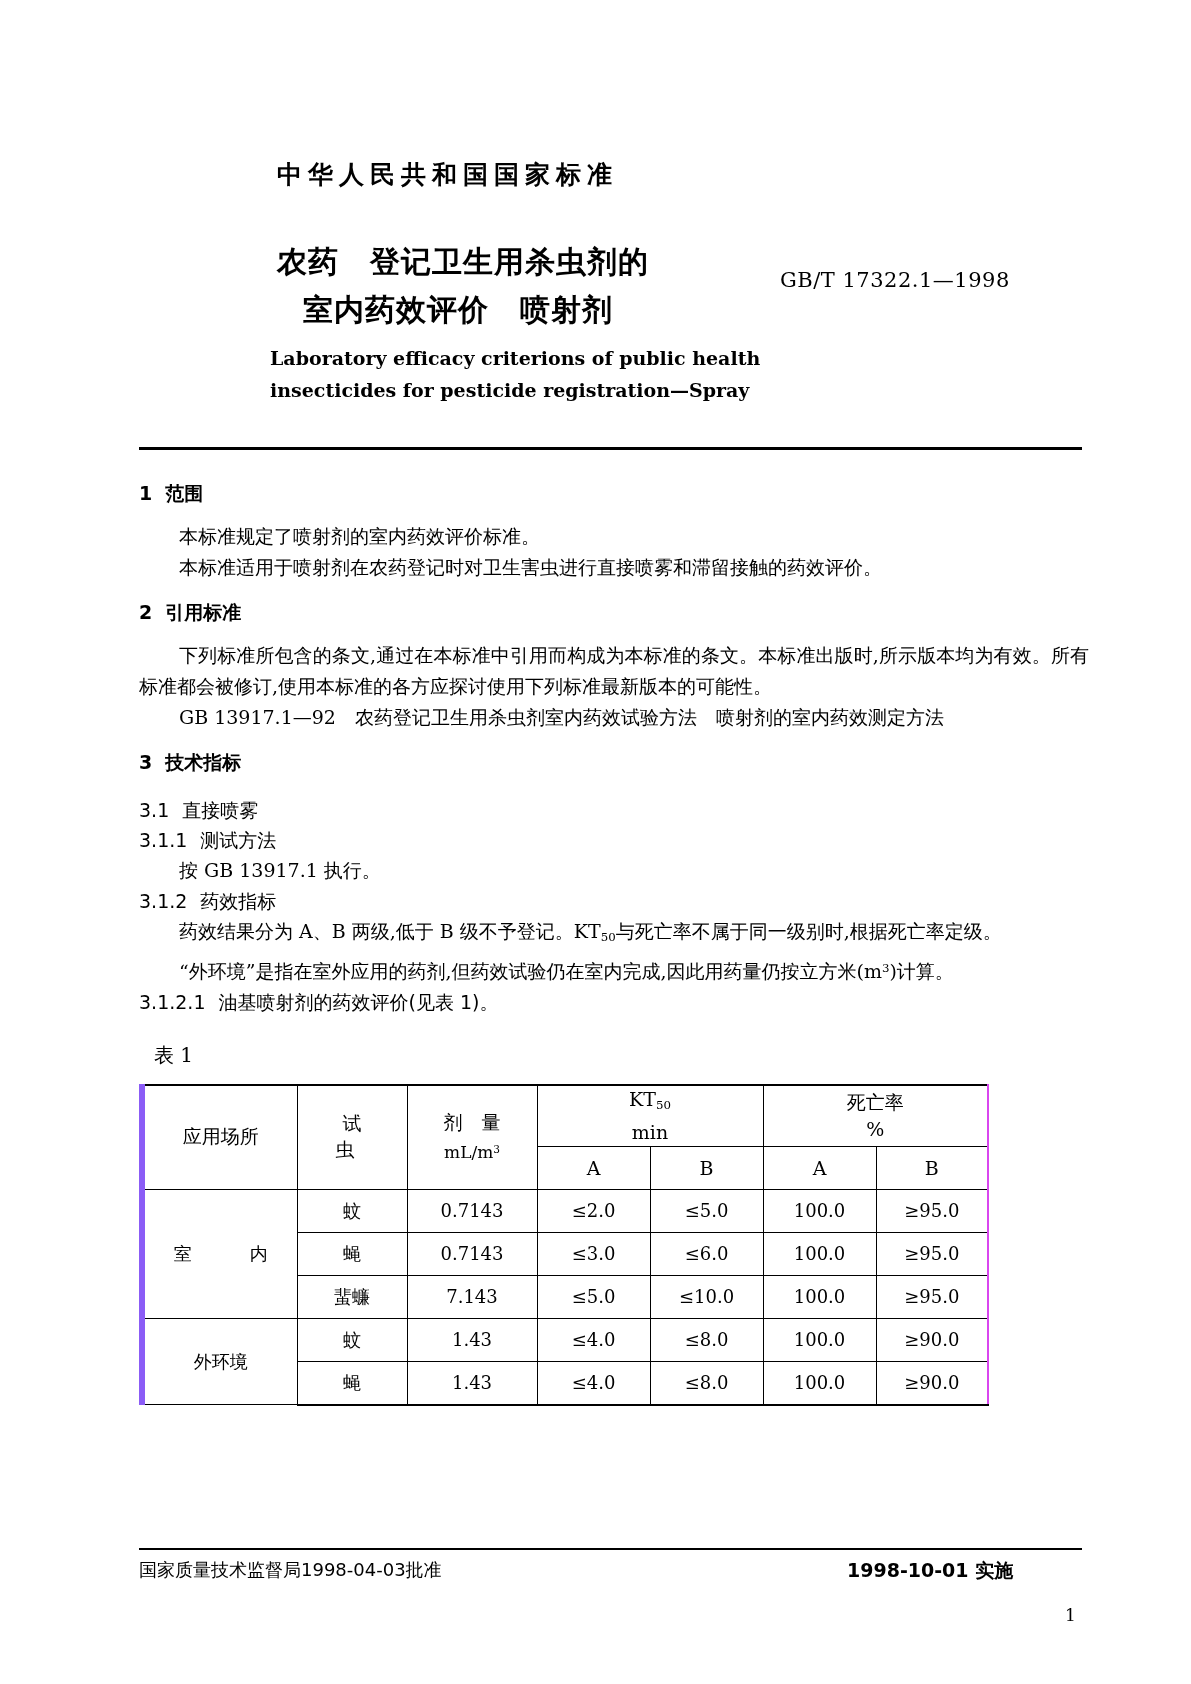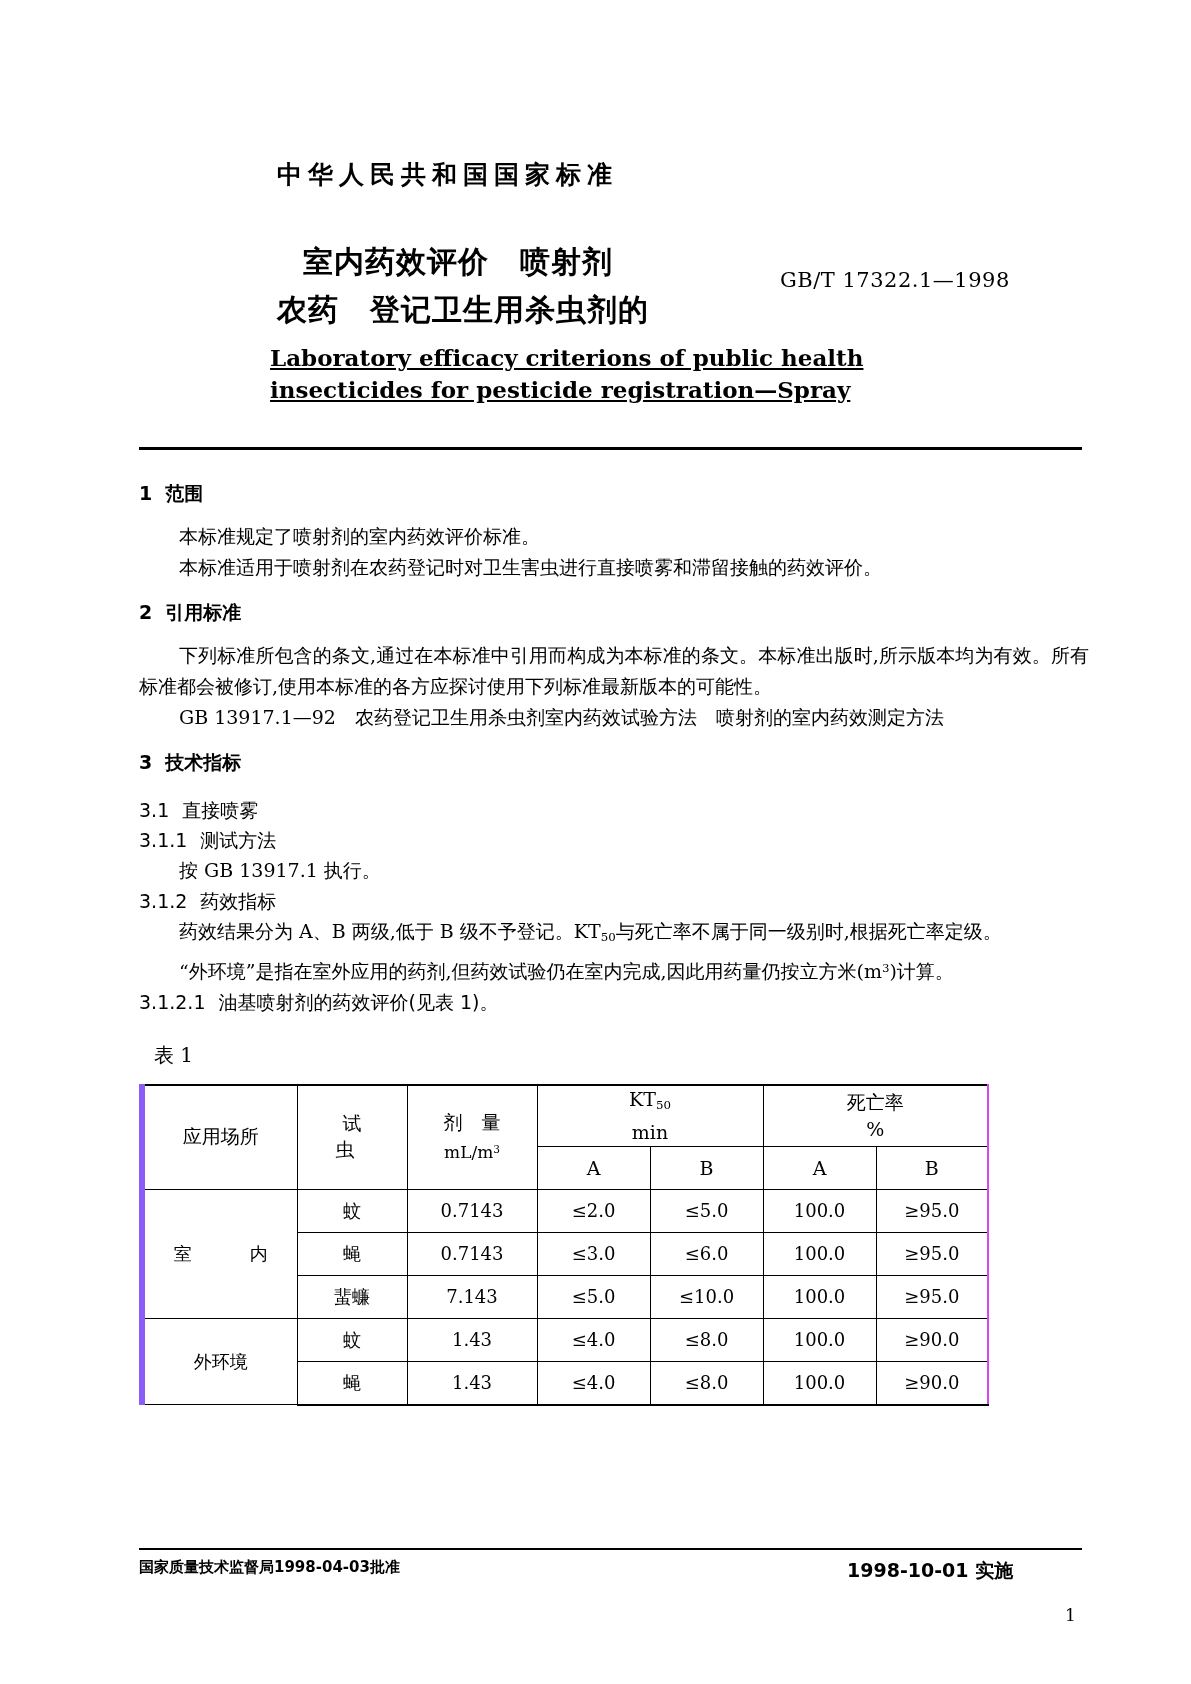--- a/index.html
+++ b/index.html
@@ -66,25 +66,24 @@
   }
 
   .subtitle-block {
     position: absolute;
     left: 255px;
     top: 342px;
     width: 560px;
   }
   .subtitle-line {
     font-family: "DejaVu Serif", "Liberation Serif", serif;
-    font-size: 23px;
+    font-size: 19px;
     font-weight: bold;
     line-height: 32px;
     white-space: nowrap;
-    text-decoration: underline;
   }
 
   .rule-top {
     position: absolute;
     left: 124px;
     top: 447px;
     width: 943px;
     height: 3px;
     background: #000;
   }
@@ -181,22 +180,22 @@
     top: 1548px;
     width: 943px;
     height: 2px;
     background: #000;
   }
   .footer-left {
     position: absolute;
     left: 124px;
     top: 1558px;
     font-family: "DejaVu Sans", "Liberation Sans", sans-serif;
-    font-size: 15px;
-    font-weight: bold;
+    font-size: 18px;
+    font-weight: normal;
     white-space: nowrap;
   }
   .footer-right {
     position: absolute;
     left: 832px;
     top: 1558px;
     font-family: "DejaVu Sans", "Liberation Sans", sans-serif;
     font-size: 19px;
     font-weight: bold;
     white-space: nowrap;
@@ -210,22 +209,22 @@
   }
 </style>
 </head>
 <body>
 
 <div class="page">
 
   <div class="masthead">中华人民共和国国家标准</div>
 
   <div class="title-block">
+    <div class="title-line">农药　登记卫生用杀虫剂的</div>
     <div class="title-line indent">室内药效评价　喷射剂</div>
-    <div class="title-line">农药　登记卫生用杀虫剂的</div>
   </div>
 
   <div class="std-number">GB/T 17322.1—1998</div>
 
   <div class="subtitle-block">
     <div class="subtitle-line">Laboratory efficacy criterions of public health</div>
     <div class="subtitle-line">insecticides for pesticide registration—Spray</div>
   </div>
 
   <div class="rule-top"></div>

